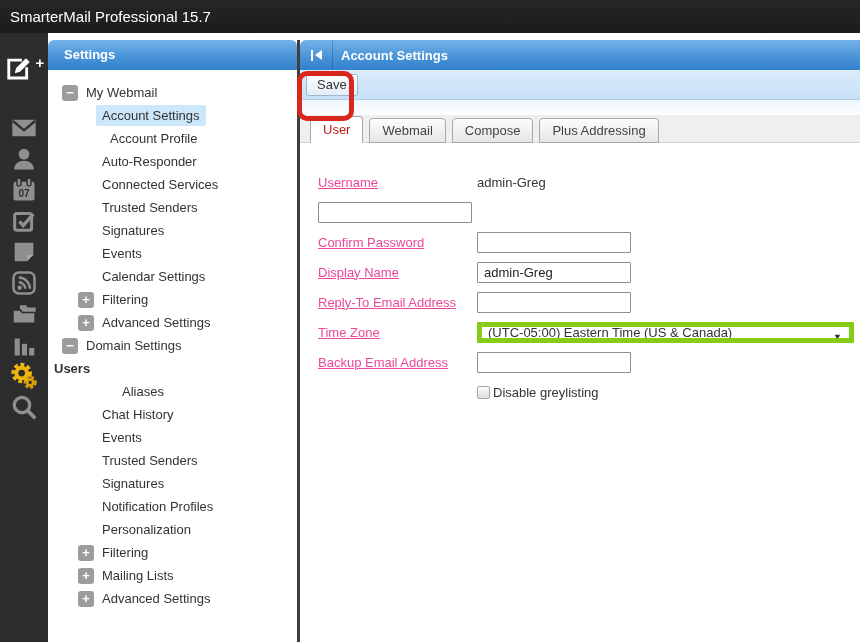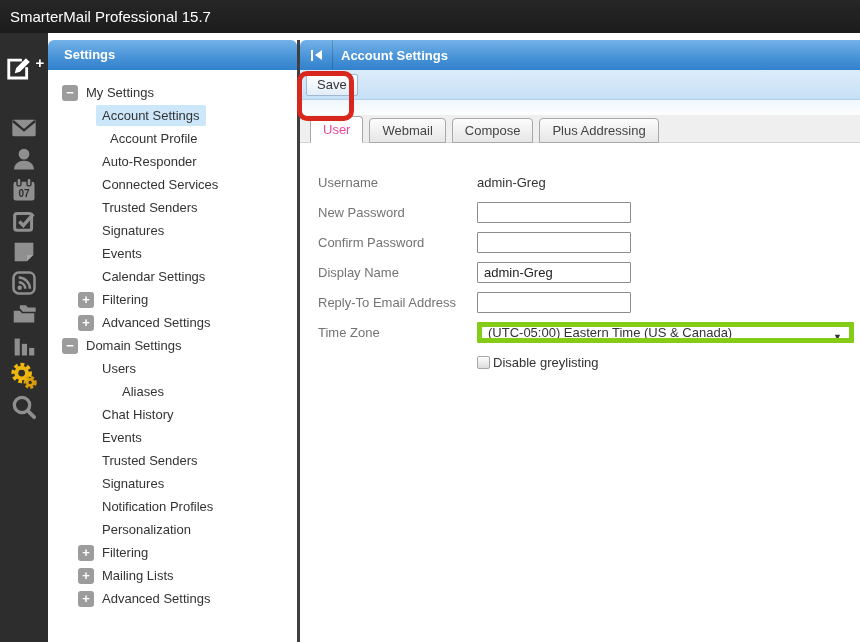--- a/index.html
+++ b/index.html
@@ -85,26 +85,26 @@
     height:28px; background:#efefef; border-bottom:1px solid #d2d2d2;
     display:flex; align-items:flex-end; padding-left:10px;
   }
   .tab {
     height:25px; line-height:24px; padding:0 12px; margin-right:6px; margin-bottom:-1px;
     background:linear-gradient(180deg,#fcfcfc,#e6e6e6);
     border:1px solid #a8a8a8; border-radius:4px 4px 0 0;
     font-size:13px; color:#444; cursor:pointer; white-space:nowrap;
   }
   .tab.active {
-    background:#fff; border-bottom:1px solid #fff; color:#ec4899; height:27px; line-height:25px;
+    background:#fff; border-bottom:1px solid #fff; color:#b91c1c; height:27px; line-height:25px;
   }
 
   .content { padding:24px 0 0 18px; background:#fff; }
   .form-row { height:30px; display:flex; align-items:center; }
-  .form-label { width:159px; flex:0 0 159px; color:#737373; }
+  .form-label { width:159px; flex:0 0 159px; color:#ec4899;text-decoration:underline; }
   .static-value { color:#333; }
   .text-input {
     width:154px; height:21px; border:1px solid #8c8c8c; border-radius:1px;
     font-family:"Liberation Sans", sans-serif; font-size:13px; color:#222; padding:0 6px;
     background:#fff; outline:none;
   }
   .select {
     position:relative; width:377px; height:21px; border:5px solid #84cc16; border-radius:1px;
     background:#fff; display:flex; align-items:center; padding:0 20px 0 6px; cursor:pointer;
     white-space:nowrap; overflow:hidden;
@@ -208,21 +208,21 @@
 </div>
   </div>
 
 <div class="tree-panel">
   <div class="panel-header">
     <span>Settings</span>
   </div>
   <div class="tree">
       <div class="tree-row" style="padding-left: 14px;">
         <span class="toggle">−</span>
-        <span class="tree-label">My Settings</span>
+        <span class="tree-label">My Webmail</span>
       </div>
       <div class="tree-row" style="padding-left: 48px;">
         <span class="tree-label selected">Account Settings</span>
       </div>
       <div class="tree-row" style="padding-left: 56px;">
         <span class="tree-label">Account Profile</span>
       </div>
       <div class="tree-row" style="padding-left: 48px;">
         <span class="tree-label">Auto-Responder</span>
       </div>
@@ -246,21 +246,21 @@
         <span class="tree-label">Filtering</span>
       </div>
       <div class="tree-row" style="padding-left: 30px;">
         <span class="toggle">+</span>
         <span class="tree-label">Advanced Settings</span>
       </div>
       <div class="tree-row" style="padding-left: 14px;">
         <span class="toggle">−</span>
         <span class="tree-label">Domain Settings</span>
       </div>
-      <div class="tree-row" style="padding-left: 48px;">
+      <div class="tree-row" style=" font-weight: bold;">
         <span class="tree-label">Users</span>
       </div>
       <div class="tree-row" style="padding-left: 68px;">
         <span class="tree-label">Aliases</span>
       </div>
       <div class="tree-row" style="padding-left: 48px;">
         <span class="tree-label">Chat History</span>
       </div>
       <div class="tree-row" style="padding-left: 48px;">
         <span class="tree-label">Events</span>
@@ -314,21 +314,20 @@
       <div class="tab">Compose</div>
       <div class="tab">Plus Addressing</div>
     </div>
 
   <div class="content">
       <div class="form-row">
         <div class="form-label">Username</div>
         <div class="static-value">admin-Greg</div>
       </div>
       <div class="form-row">
-        <div class="form-label">New Password</div>
         <input class="text-input" style="">
       </div>
       <div class="form-row">
         <div class="form-label">Confirm Password</div>
         <input class="text-input" style="">
       </div>
       <div class="form-row">
         <div class="form-label">Display Name</div>
         <input class="text-input" value="admin-Greg" style="">
       </div>
@@ -336,20 +335,24 @@
         <div class="form-label">Reply-To Email Address</div>
         <input class="text-input" style="">
       </div>
       <div class="form-row">
         <div class="form-label">Time Zone</div>
         <div class="select">
           <span>(UTC-05:00) Eastern Time (US &amp; Canada)</span>
           <span class="arrow">▼</span>
         </div>
       </div>
+      <div class="form-row">
+        <div class="form-label">Backup Email Address</div>
+        <input class="text-input" style="">
+      </div>
       <div class="form-row checkbox-row">
         <div class="checkbox-wrap">
           <span class="checkbox"></span>
           <span class="cb-label">Disable greylisting</span>
         </div>
       </div>
     </div>
 </div>
 
 <div class="annotation"></div>

